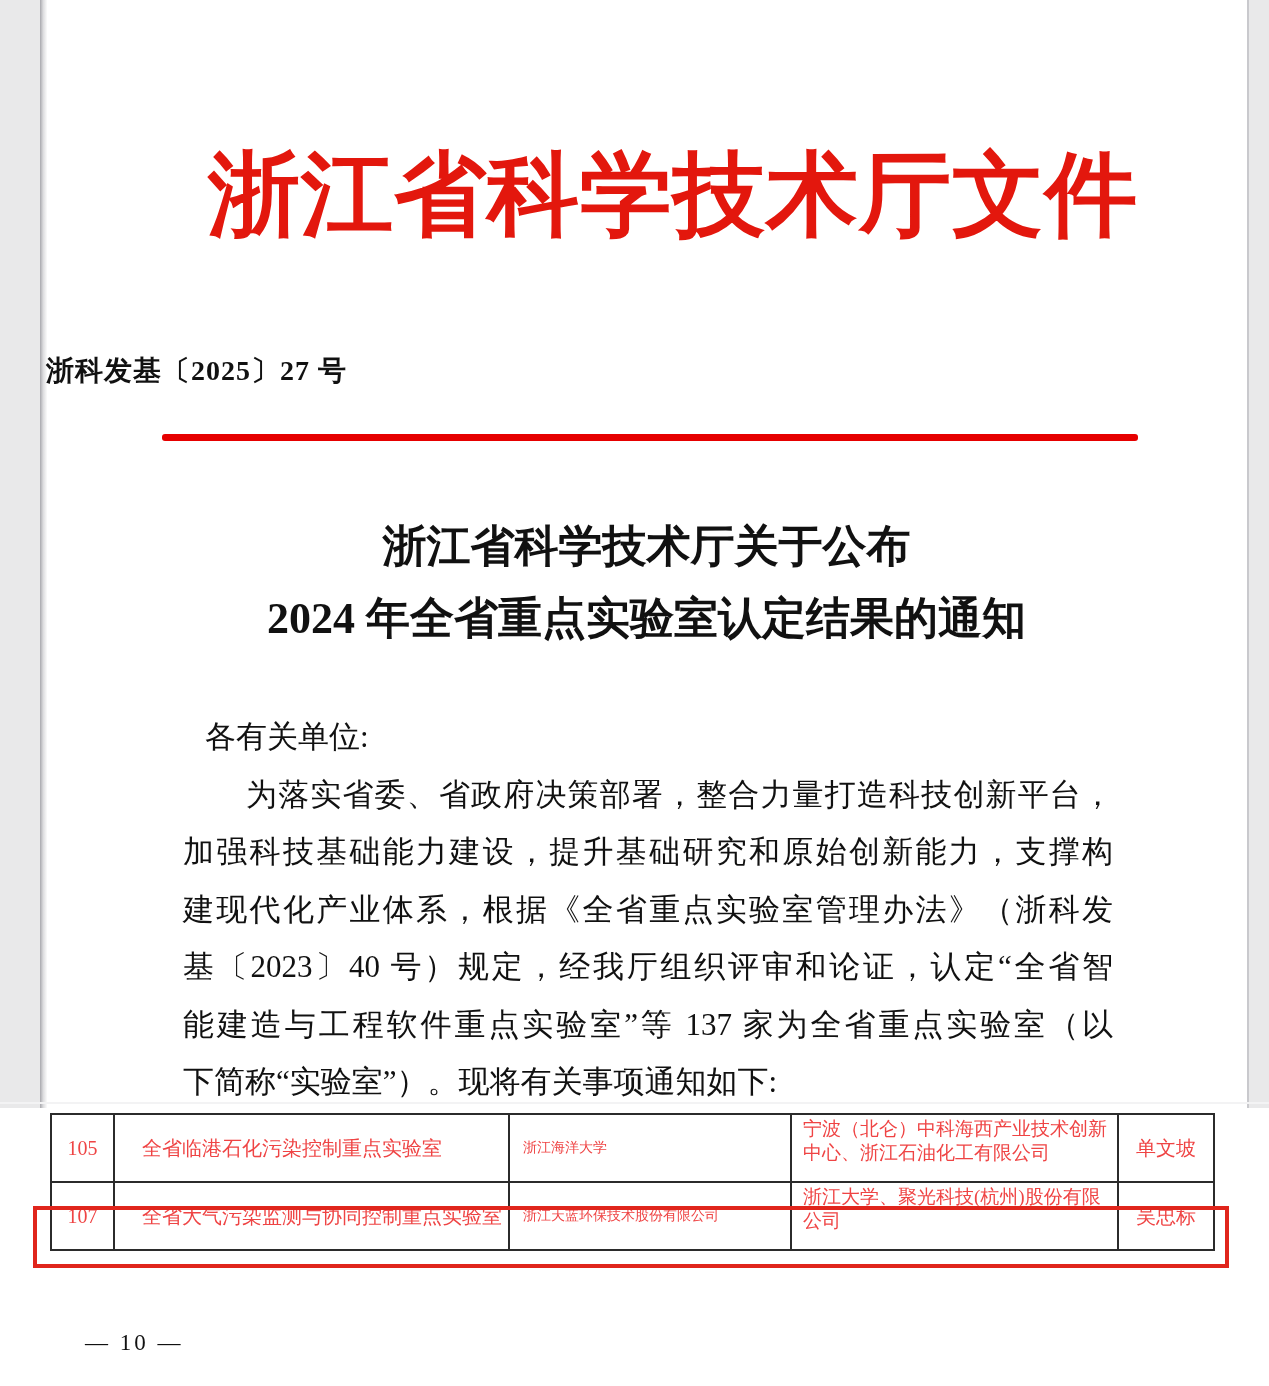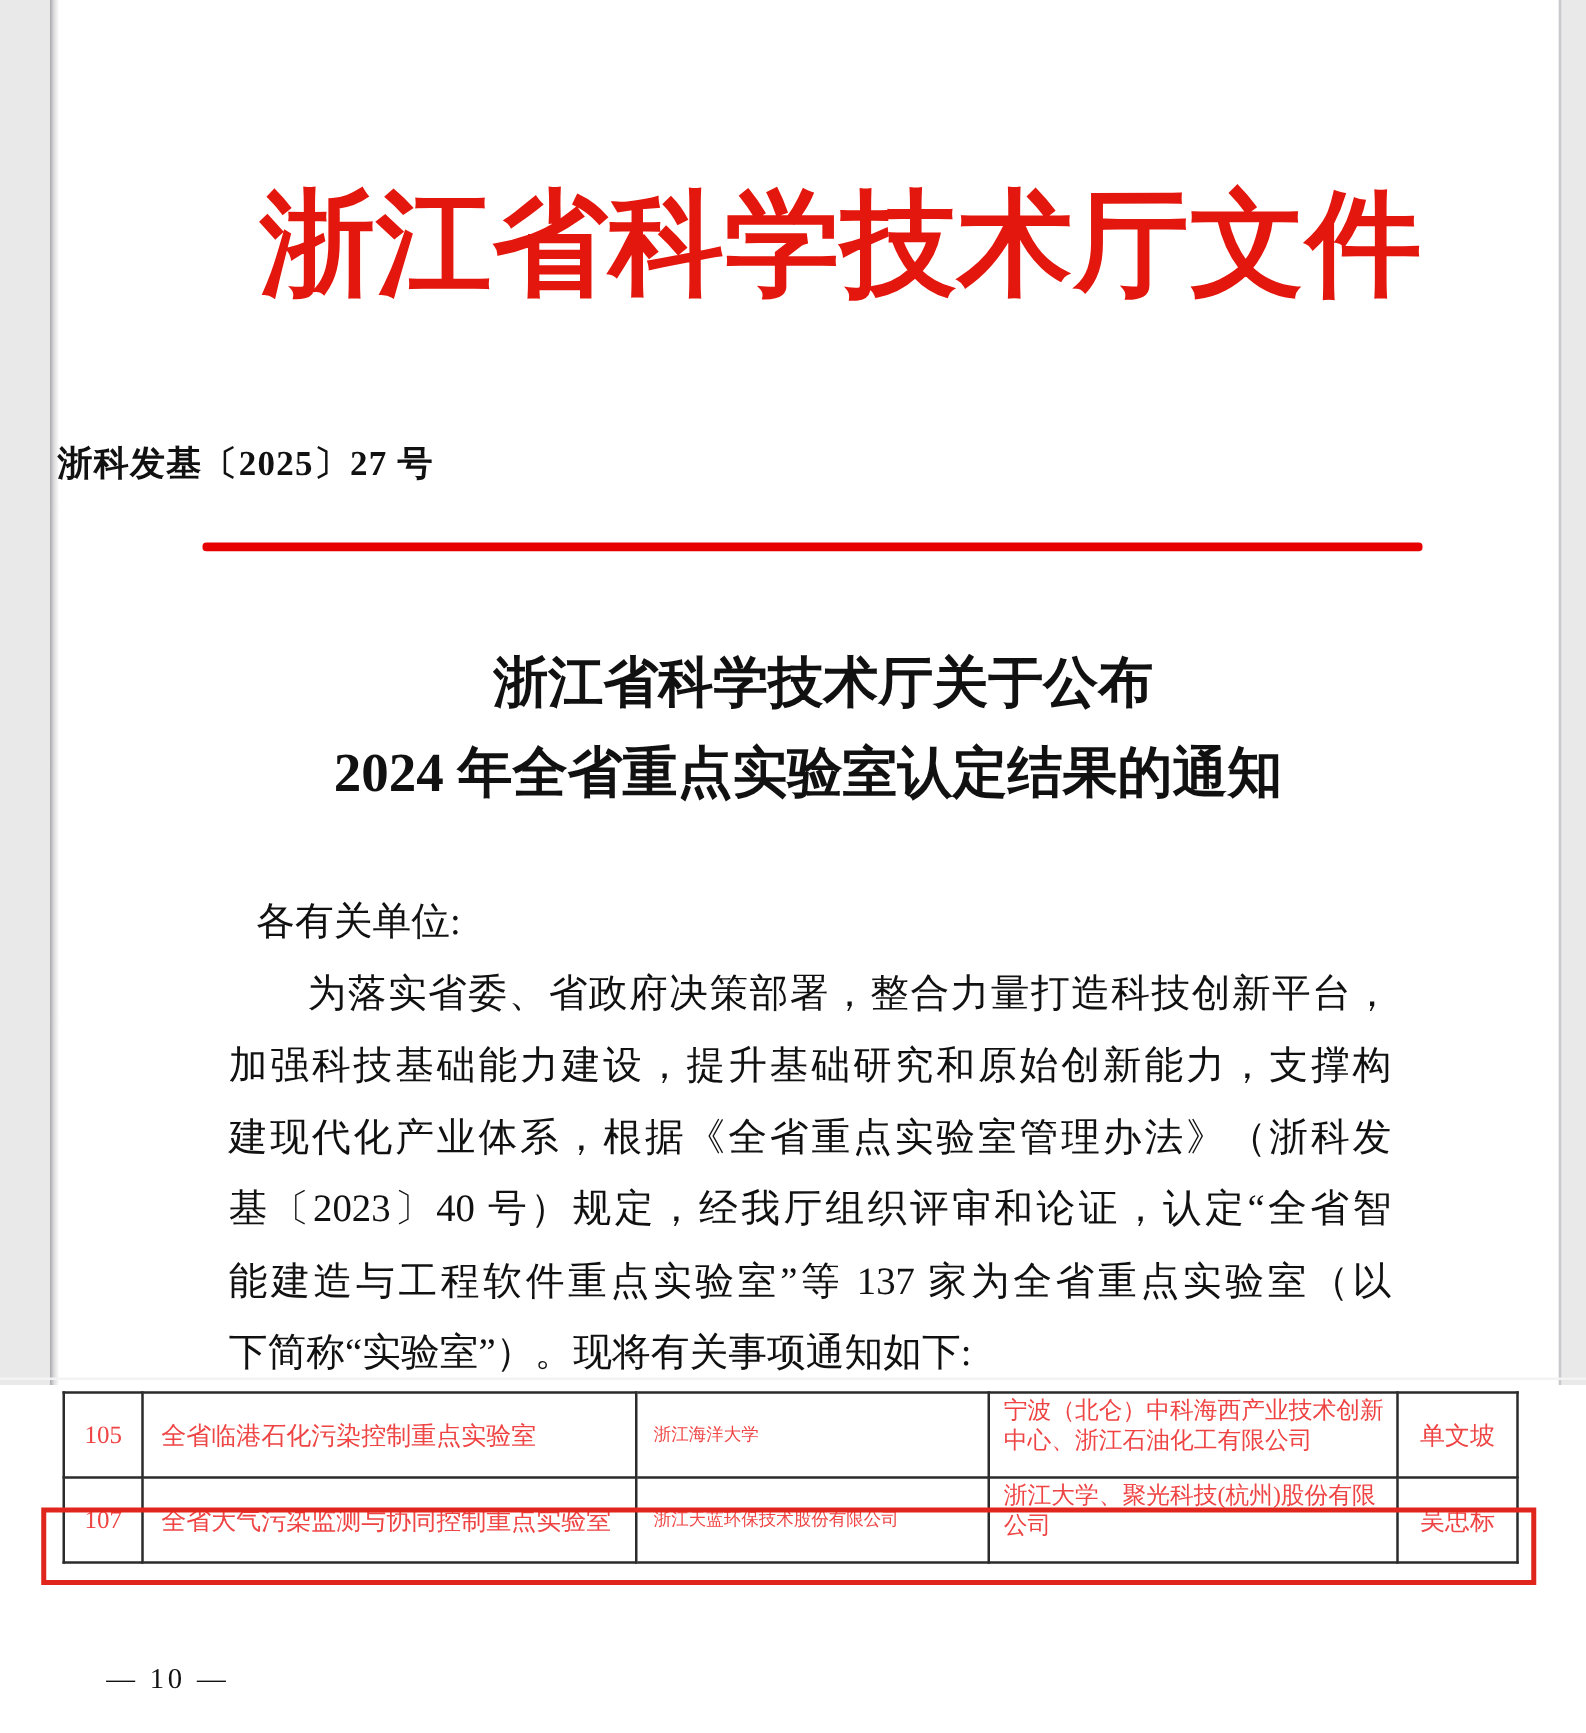--- a/index.html
+++ b/index.html
@@ -22,21 +22,21 @@
     font-size:92px;font-weight:700;letter-spacing:1px;line-height:1.2;
     color:var(--title_red,#e3170d);
   }
   .doc-number{left:46px;top:352px;width:1201px;text-align:left;
     font-size:28px;font-weight:700;letter-spacing:1px;}
   .red-rule{left:162px;top:434px;width:976px;height:7px;
     background:var(--rule_red,#e60000);border-radius:3px;}
 
   .notice-title{left:46px;width:1201px;text-align:center;
     font-size:44px;font-weight:700;line-height:1.15;}
-  .nt1{top:522px;padding-left:12px;}
+  .nt1{top:522px;}
   .nt2{top:594px;}
 
   .salutation{left:205px;top:716px;font-size:31px;}
   .body-line{
     left:183px;width:930px;font-size:31px;line-height:1.3;
     text-align:justify;text-align-last:justify;
   }
   .bl1{top:775px;padding-left:63px;width:867px;}
   .bl2{top:832px;}
   .bl3{top:890px;}
@@ -46,21 +46,21 @@
 
   table.labs{
     position:absolute;left:50px;top:1113px;width:1163px;
     border-collapse:collapse;table-layout:fixed;color:#ef4444;
   }
   table.labs td{
     border:2px solid #2b2b2b;height:50px;vertical-align:middle;
     box-sizing:border-box;overflow:hidden;
   }
   td.c-no{text-align:center;font-size:20px;}
-  td.c-lab{padding-left:14px;font-size:20px;white-space:nowrap;}
+  td.c-lab{padding-left:27px;font-size:20px;white-space:nowrap;}
   td.c-inst{padding-left:13px;font-size:14px;white-space:nowrap;}
   td.c-part{padding:2px 8px 16px 11px;font-size:19px;line-height:24px;}
   td.c-dir{text-align:center;font-size:20px;}
 
   .highlight-box{
     left:33px;top:1206px;width:1196px;height:62px;box-sizing:border-box;
     border:4px solid var(--highlight_red,#e0251c);pointer-events:none;
   }
 
   .page-number{left:85px;top:1330px;font-size:23px;letter-spacing:3px;}

